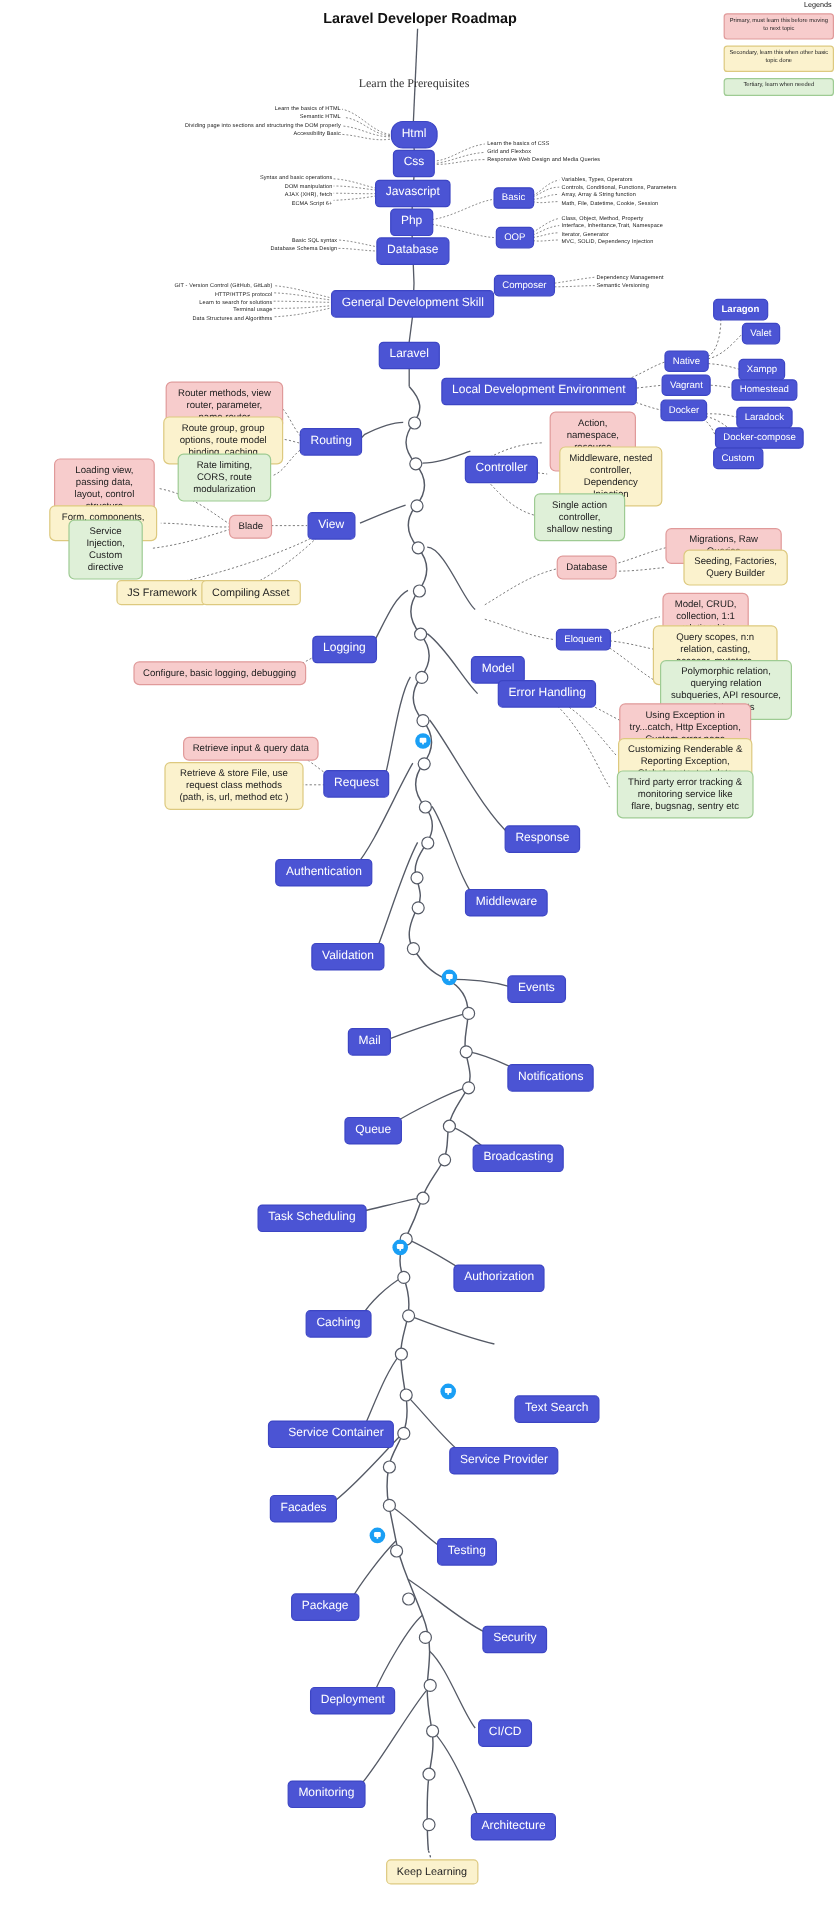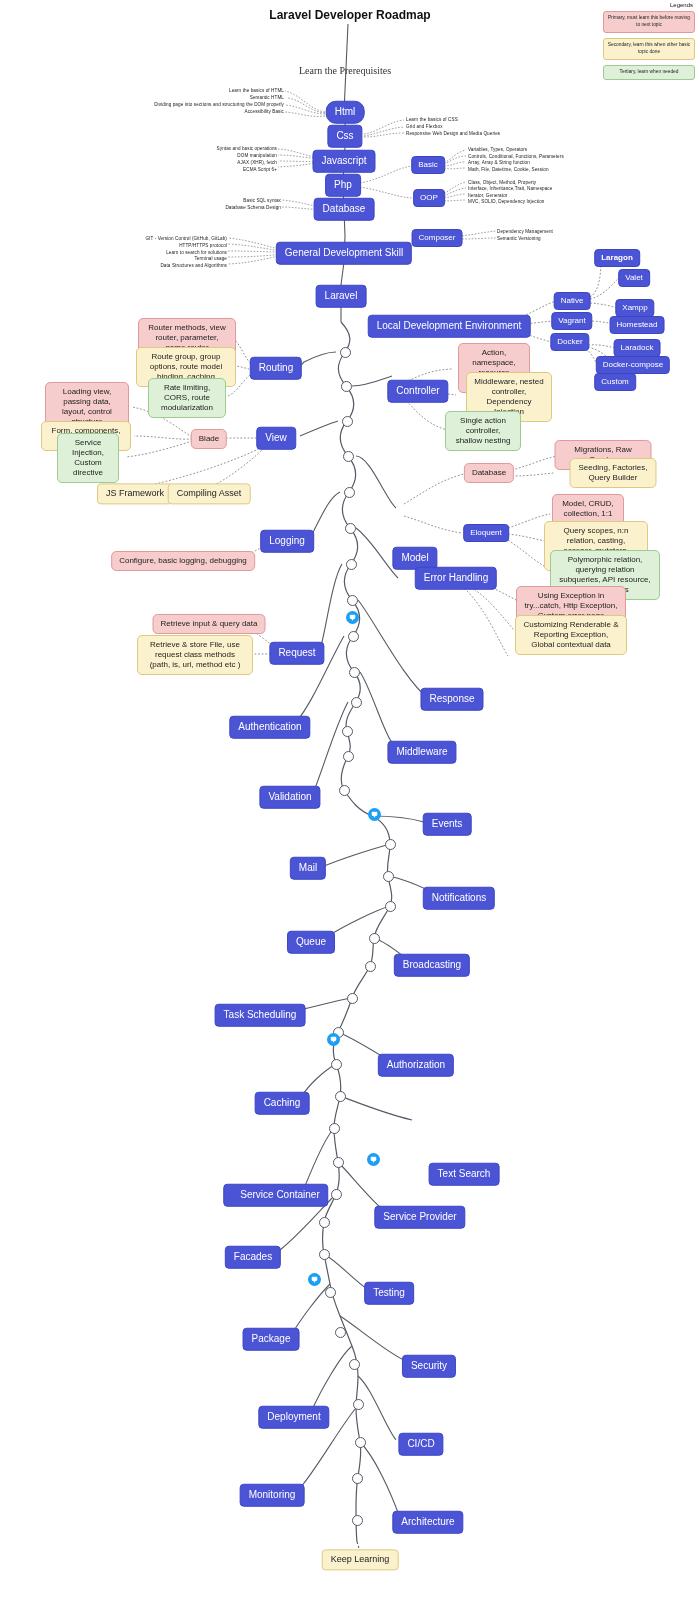--- a/index.html
+++ b/index.html
@@ -433,20 +433,21 @@
   <div class="node n-red" style="left:588px; top:514px; width:72px;">Model, CRUD, collection, 1:1 relationship</div>
   <div class="node n-yellow" style="left:596px; top:546px; width:104px;">Query scopes, n:n relation, casting, accesor, mutators, eager loading</div>
   <div class="node n-green" style="left:605px; top:575px; width:110px;">Polymorphic relation, querying relation subqueries, API resource, model events</div>
 
   <div class="node n-blue" style="left:287px; top:541px;">Logging</div>
   <div class="node n-red" style="left:183px; top:561px;">Configure, basic logging, debugging</div>
 
   <div class="node n-blue" style="left:431px; top:578px;margin-left:25px;">Error Handling</div>
   <div class="node n-red" style="left:571px; top:606px; width:110px;">Using Exception in try...catch, Http Exception, Custom error page</div>
   <div class="node n-yellow" style="left:571px; top:635px; width:112px;">Customizing Renderable &amp; Reporting Exception, Global contextual data</div>
+  <div class="node n-green" style="left:571px; top:662px; width:114px;">Third party error tracking &amp; monitoring service like flare, bugsnag, sentry etc</div>
 
   <div class="node n-blue" style="left:297px; top:653px;">Request</div>
   <div class="node n-red" style="left:209px; top:624px;">Retrieve input &amp; query data</div>
   <div class="node n-yellow" style="left:195px; top:655px; width:116px;">Retrieve &amp; store File, use request class methods (path, is, url, method etc )</div>
 
   <div class="node n-blue" style="left:452px; top:699px;">Response</div>
   <div class="node n-blue" style="left:270px; top:727px;">Authentication</div>
   <div class="node n-blue" style="left:422px; top:752px;">Middleware</div>
   <div class="node n-blue" style="left:290px; top:797px;">Validation</div>
   <div class="node n-blue" style="left:447px; top:824px;">Events</div>

